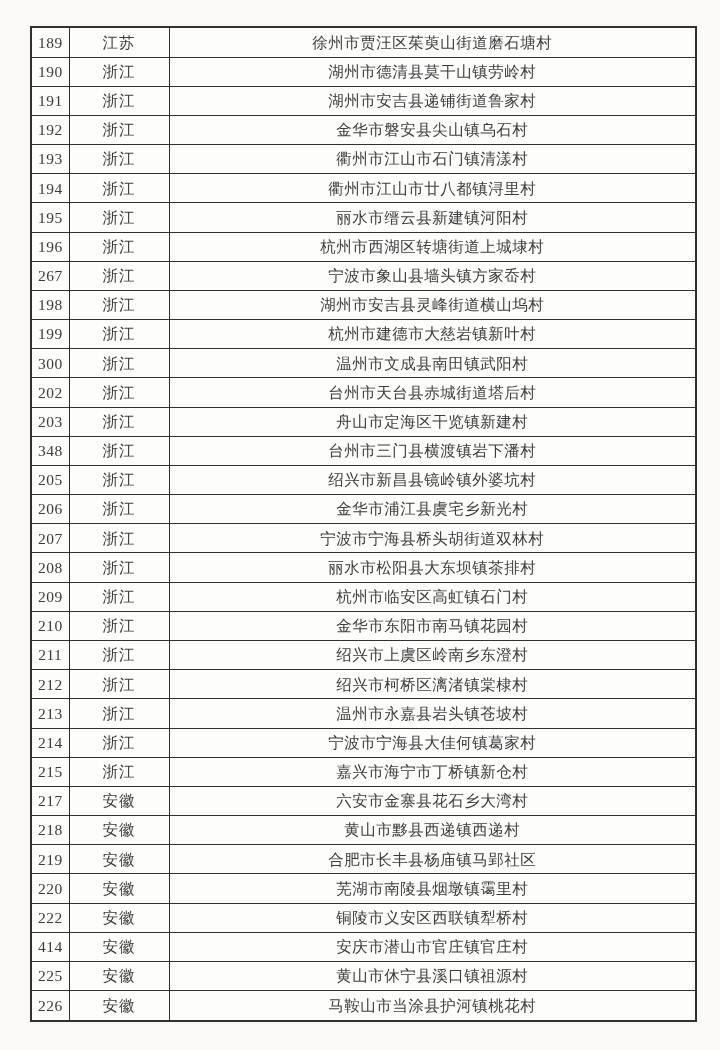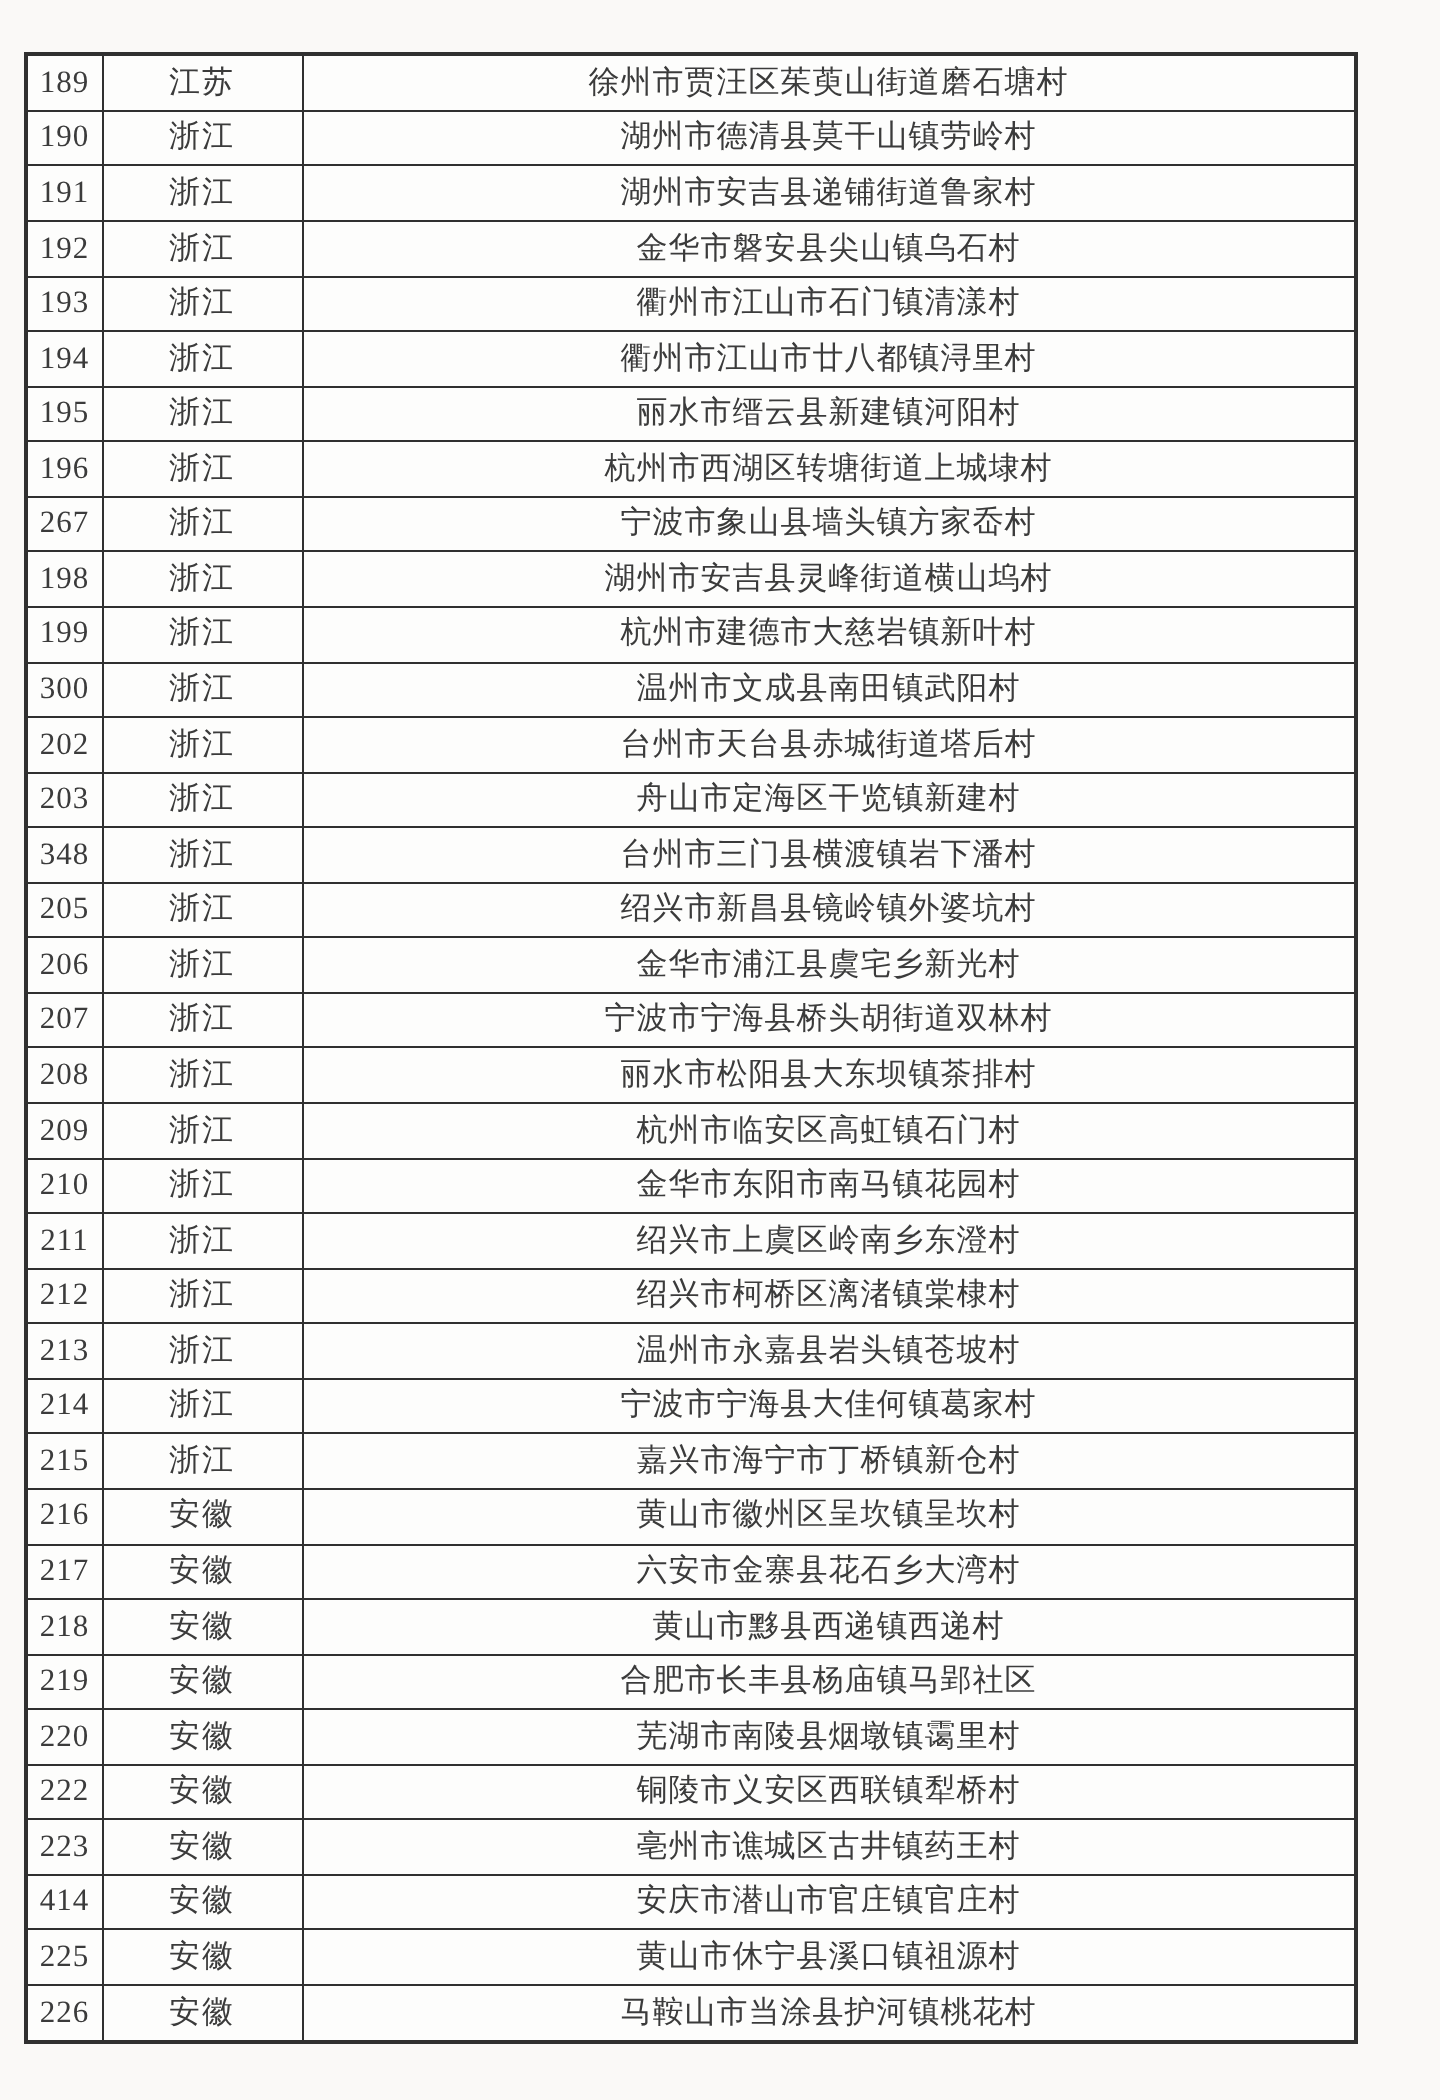--- a/index.html
+++ b/index.html
@@ -11,21 +11,21 @@
   html,body{margin:0;padding:0;}
   body{
     width:720px;height:1050px;
     background:var(--page-bg);
     overflow:hidden;
     position:relative;
     font-family:"Liberation Serif","DejaVu Serif",serif;
   }
   .doc-page{
     position:absolute;
-    left:12px;top:26px;
+    left:30px;top:26px;
     width:667px;height:996px;
   }
   table.village-table{
     width:100%;height:100%;
     border-collapse:collapse;
     table-layout:fixed;
     background:var(--cell-bg);
     border:2.4px solid var(--border);
   }
   table.village-table td{
@@ -178,25 +178,20 @@
           <td class="col-no">214</td>
           <td class="col-province">浙江</td>
           <td class="col-village">宁波市宁海县大佳何镇葛家村</td>
         </tr>
         <tr>
           <td class="col-no">215</td>
           <td class="col-province">浙江</td>
           <td class="col-village">嘉兴市海宁市丁桥镇新仓村</td>
         </tr>
         <tr>
-          <td class="col-no">216</td>
-          <td class="col-province">安徽</td>
-          <td class="col-village">黄山市徽州区呈坎镇呈坎村</td>
-        </tr>
-        <tr>
           <td class="col-no">217</td>
           <td class="col-province">安徽</td>
           <td class="col-village">六安市金寨县花石乡大湾村</td>
         </tr>
         <tr>
           <td class="col-no">218</td>
           <td class="col-province">安徽</td>
           <td class="col-village">黄山市黟县西递镇西递村</td>
         </tr>
         <tr>
@@ -206,25 +201,20 @@
         </tr>
         <tr>
           <td class="col-no">220</td>
           <td class="col-province">安徽</td>
           <td class="col-village">芜湖市南陵县烟墩镇霭里村</td>
         </tr>
         <tr>
           <td class="col-no">222</td>
           <td class="col-province">安徽</td>
           <td class="col-village">铜陵市义安区西联镇犁桥村</td>
-        </tr>
-        <tr>
-          <td class="col-no">223</td>
-          <td class="col-province">安徽</td>
-          <td class="col-village">亳州市谯城区古井镇药王村</td>
         </tr>
         <tr>
           <td class="col-no">414</td>
           <td class="col-province">安徽</td>
           <td class="col-village">安庆市潜山市官庄镇官庄村</td>
         </tr>
         <tr>
           <td class="col-no">225</td>
           <td class="col-province">安徽</td>
           <td class="col-village">黄山市休宁县溪口镇祖源村</td>

